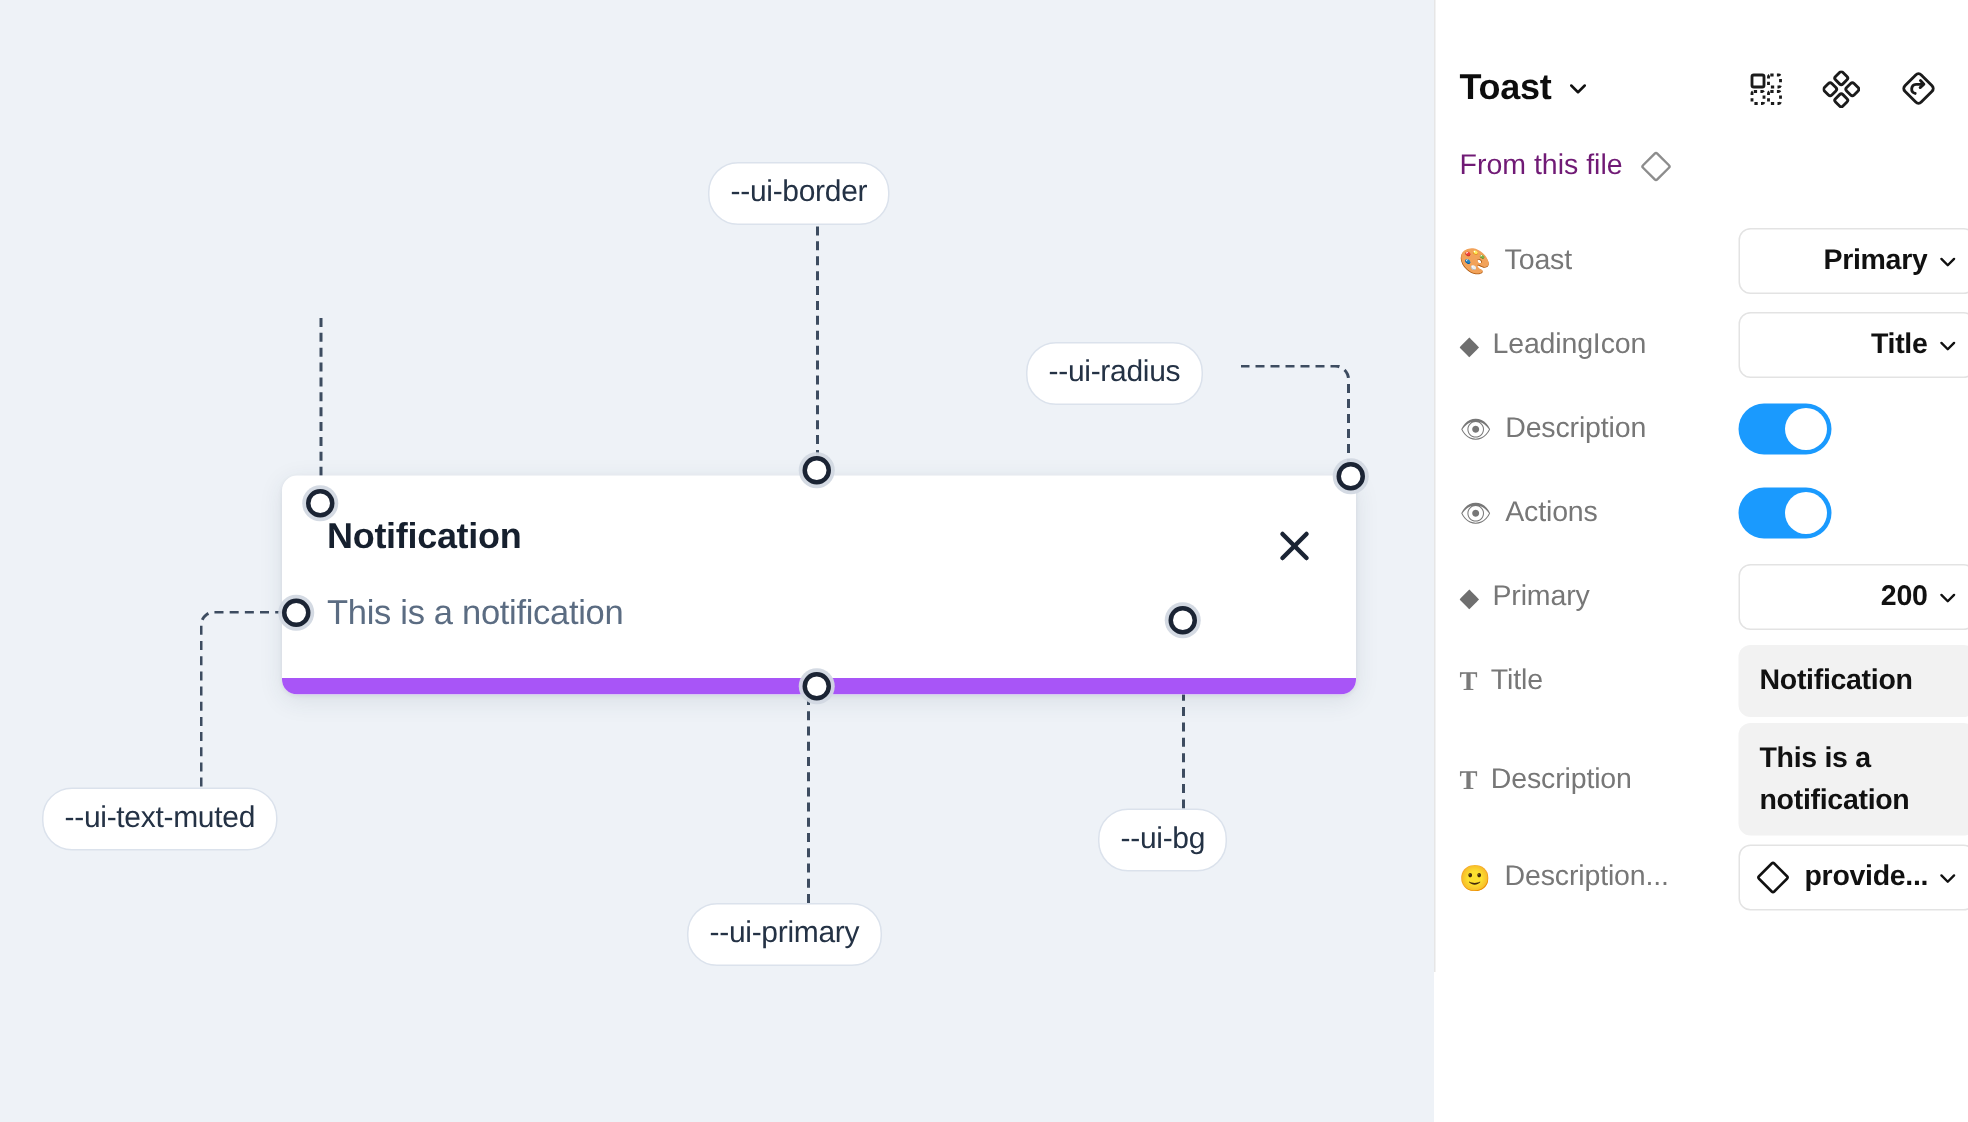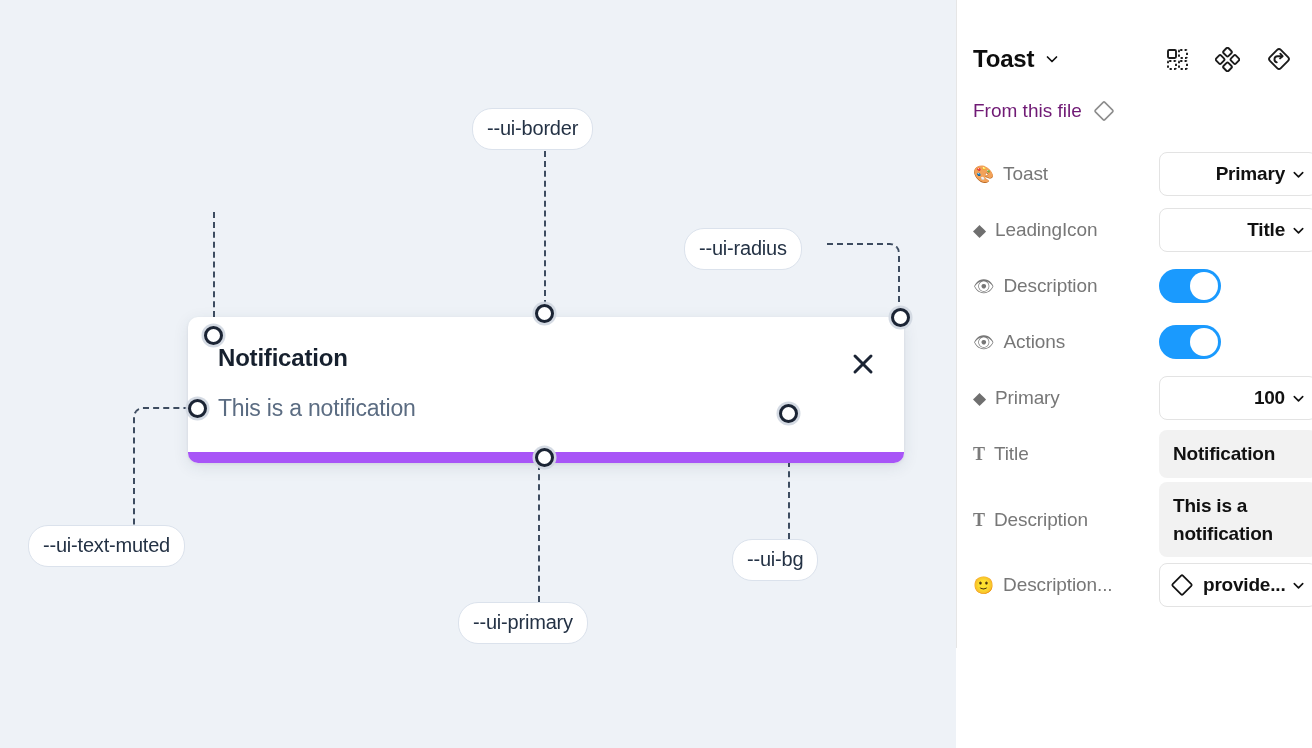--- a/index.html
+++ b/index.html
@@ -361,21 +361,21 @@
         </div>
       </div>
 
       <div class="prop-row">
         <div class="prop-label">
           <span class="prop-emoji" style="color:#6f6f6f;">◆</span>
           <span class="prop-label-text">Primary</span>
         </div>
         <div class="prop-ctl">
           <div class="select">
-            <span class="sel-val">100</span>
+            <span class="sel-val">200</span>
             <span class="caret">
               <svg width="15" height="15" viewBox="0 0 16 16" fill="none" stroke="#111" stroke-width="1.7" stroke-linecap="round" stroke-linejoin="round">
                 <polyline points="3.5,6 8,10.5 12.5,6"></polyline>
               </svg>
             </span>
           </div>
         </div>
       </div>
 
       <div class="prop-row">

